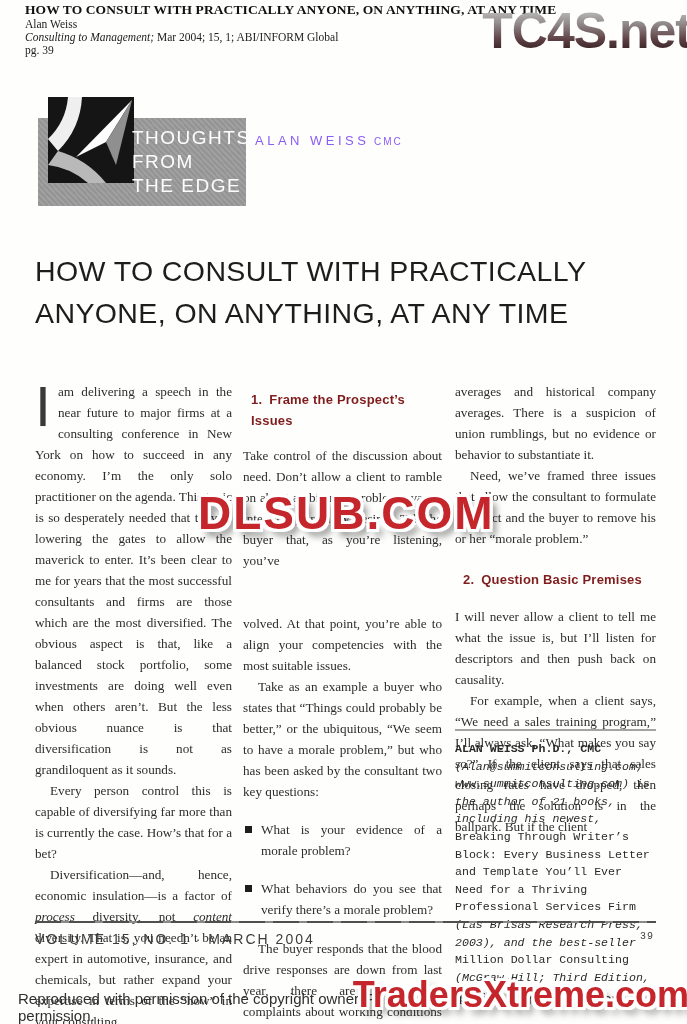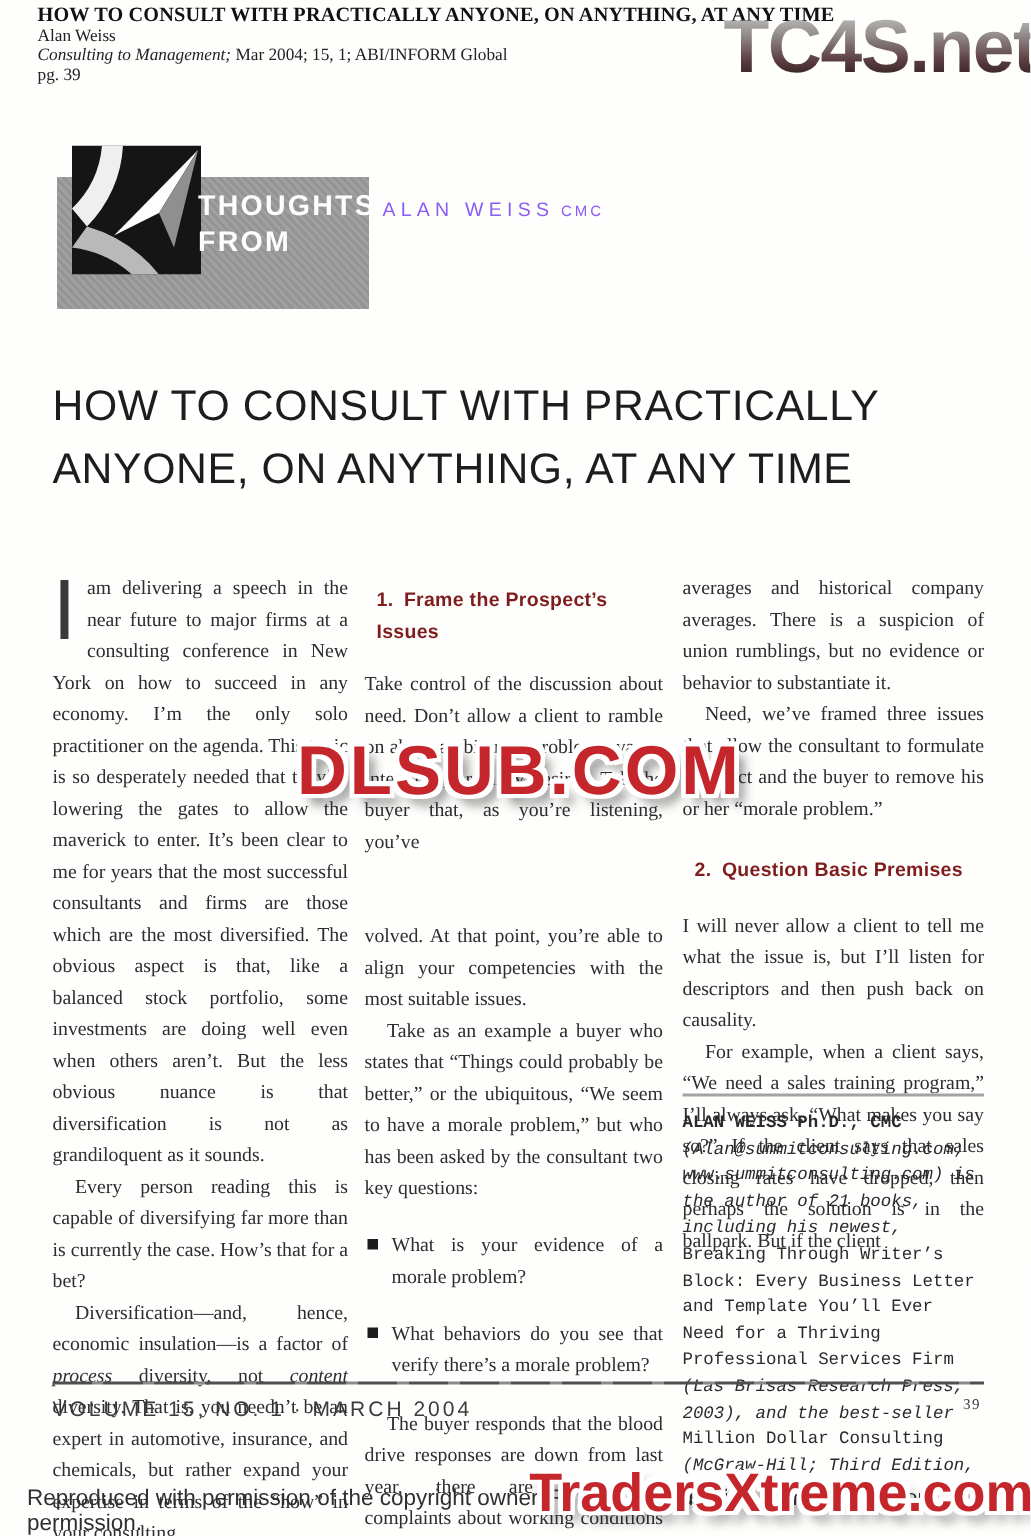--- a/index.html
+++ b/index.html
@@ -29,21 +29,21 @@
 
   
   .banner { position:absolute; left:38px; top:97px; width:208px; height:110px; }
   .banner-gray {
     position:absolute; left:0; top:21px; width:208px; height:88px;
     background:repeating-linear-gradient(47deg,#a0a0a0 0 2px,#949494 2px 4px);
   }
   .banner-square { position:absolute; left:10px; top:0; width:86px; height:86px; }
   .banner-text {
     position:absolute; left:94px; top:29px;
-    font-family:"Liberation Sans",sans-serif; font-weight:bold;
+    font-family:"Liberation Sans",sans-serif; font-weight:normal;
     font-size:19px; line-height:24px; letter-spacing:1.5px; color:#fdfdfd;
   }
   .byline { position:absolute; left:255px; top:131px; font-family:"Liberation Sans",sans-serif; color:#8b5cf6; }
   .byline .name { font-size:13px; letter-spacing:3.5px; }
   .byline .cred { font-size:10px; letter-spacing:2px; }
 
   
   .article-title {
     position:absolute; left:35px; top:250px; width:610px;
     font-family:"Liberation Sans",sans-serif; font-weight:normal;
@@ -84,21 +84,21 @@
   }
   .bio .b { font-weight:bold; font-style:normal; }
   .bio .i { font-style:italic; }
   .bio .r { font-style:normal; }
 
   
   .footer-rule { position:absolute; left:35px; top:921px; width:621px; height:2px;
     background:repeating-linear-gradient(90deg,#4f4f4f 0 26px,#8a8a8a 26px 34px); }
   .footer-line { position:absolute; left:35px; top:931px; font-family:"Liberation Sans",sans-serif;
     font-size:14px; letter-spacing:2px; color:#3c3c3c; }
-  .footer-page { position:absolute; right:33px; top:931px; font-family:Liberation Serif, serif;
+  .footer-page { position:absolute; right:33px; top:931px; font-family:Liberation Mono, monospace;
     font-size:10px; letter-spacing:1px; color:#3c3c3c; }
 
   
   .copyright { position:absolute; left:18px; top:990px; width:660px;
     font-family:"Liberation Sans",sans-serif; font-size:15px; color:#2f2f2f; }
 
   
   .wm-red {
     font-family:"Liberation Sans",sans-serif; font-weight:bold; color:#c5262c;
     text-shadow:
@@ -131,35 +131,36 @@
         <rect width="86" height="86" fill="#151515"></rect>
         <path d="M 34,0 A 82,82 0 0 1 10,54 L 0,42 A 66,66 0 0 0 20,0 Z" fill="#efefef"></path>
         <path d="M 10,54 A 95,95 0 0 1 58,86 L 40,86 A 74,74 0 0 0 0,68 Z" fill="#b9b9b9"></path>
         <polygon points="28,60 84,3 58,45" fill="#fdfdfd"></polygon>
         <polygon points="58,45 84,3 68,68" fill="#8f8f8f"></polygon>
       </svg>
     </div>
     <div class="banner-text">
       <div>THOUGHTS</div>
       <div>FROM</div>
+      <div>THE EDGE</div>
     </div>
   </div>
   <div class="byline">
     <span class="name">ALAN WEISS</span>
     <span class="cred">CMC</span>
   </div>
 
   <div class="article-title">
     <div>HOW TO CONSULT WITH PRACTICALLY</div>
     <div>ANYONE, ON ANYTHING, AT ANY TIME</div>
   </div>
 
   <div class="col col-1">
     <p><span class="dropcap">I</span><span>am delivering a speech in the near future to major firms at a consulting conference in New York on how to succeed in any economy. I’m the only solo practitioner on the agenda. This topic is so desperately needed that they’re lowering the gates to allow the maverick to enter. It’s been clear to me for years that the most successful consultants and firms are those which are the most diversified. The obvious aspect is that, like a balanced stock portfolio, some investments are doing well even when others aren’t. But the less obvious nuance is that diversification is not as grandiloquent as it sounds.</span></p>
-    <p class="indent">Every person reading this is capable of diversifying far more than is currently the case. How’s that for a bet?</p>
+    <p class="indent">Every person control this is capable of diversifying far more than is currently the case. How’s that for a bet?</p>
     <p class="indent"><span>Diversification—and, hence, economic insulation—is a factor of </span><span class="ital">process</span><span> diversity, not </span><span class="ital">content</span><span> diversity. That is, you needn’t be an expert in automotive, insurance, and chemicals, but rather expand your expertise in terms of the “how” in your consulting.</span></p>
 
   </div>
 
   <div class="col col-2">
     <div class="sec-heading"><span class="num">1.</span><span>Frame the Prospect’s Issues</span></div>
     <p>Take control of the discussion about need. Don’t allow a client to ramble on about ambiguous problems, vague intentions, or misty desires. Tell the buyer that, as you’re listening, you’ve</p>
     <div class="wm-gap"></div>
     <p>volved. At that point, you’re able to align your competencies with the most suitable issues.</p>
     <p class="indent">Take as an example a buyer who states that “Things could probably be better,” or the ubiquitous, “We seem to have a morale problem,” but who has been asked by the consultant two key questions:</p>

